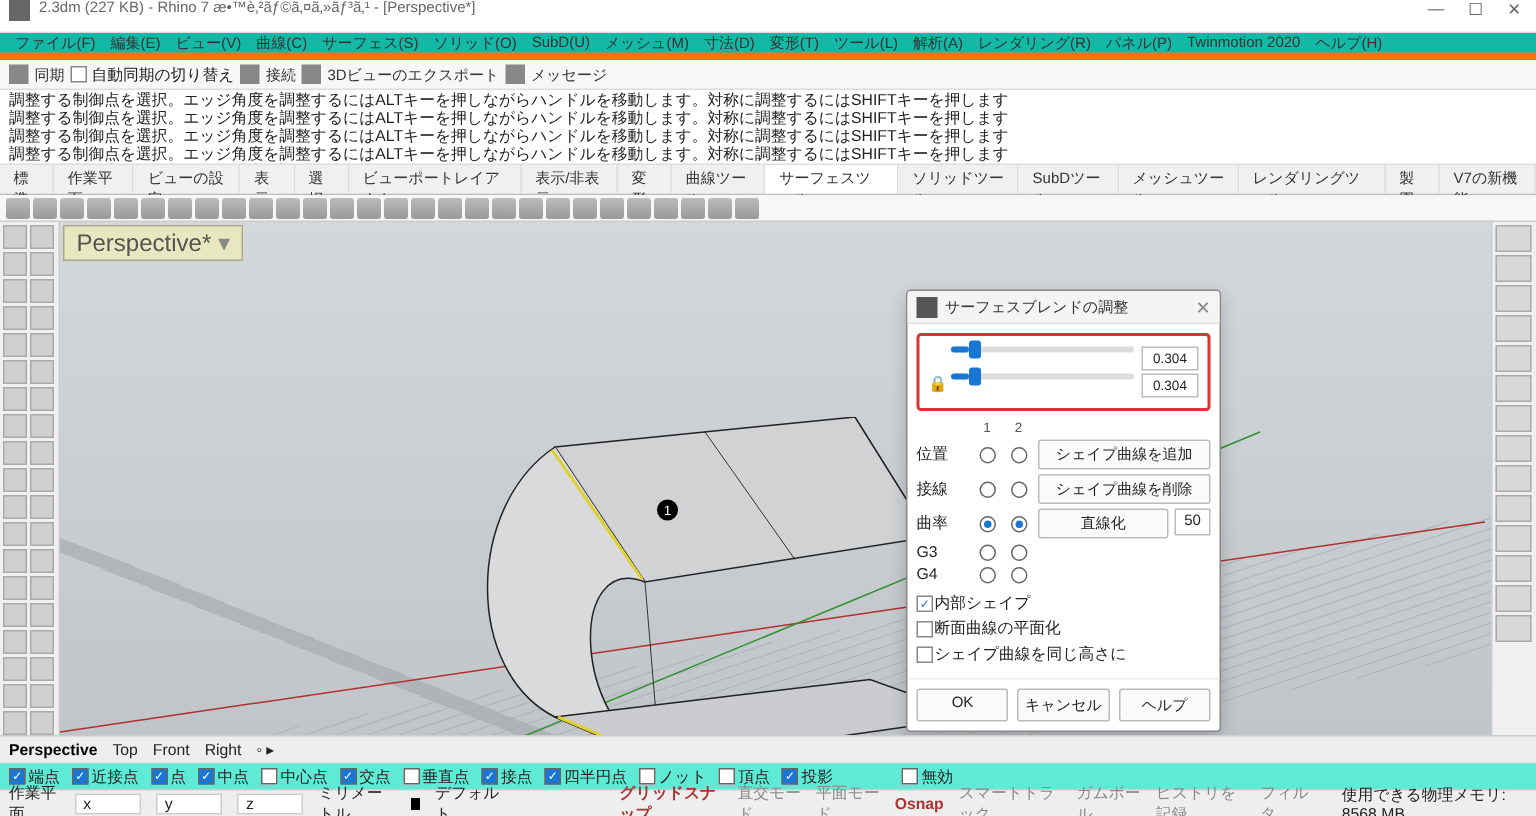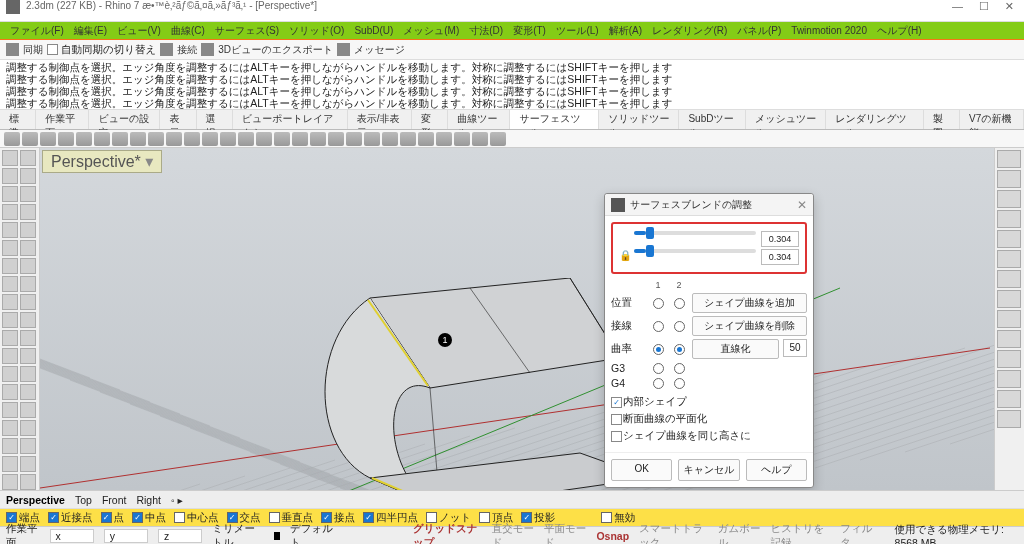--- a/index.html
+++ b/index.html
@@ -2,21 +2,21 @@
 <html><head>
 <meta charset="utf-8">
 <style>
 *{box-sizing:border-box;margin:0;padding:0;font-family:"Meiryo UI","Segoe UI",sans-serif;font-size:10.5px;color:#222}
 body{width:1024px;height:544px;background:#efefef;display:flex;flex-direction:column;overflow:hidden}
 .titlebar{height:22px;background:#fff;display:flex;padding:0 6px;border-bottom:1px solid #ddd}
 .titlebar .icon{width:14px;height:14px;background:#666;margin-right:6px}
 .titlebar .title{flex:1;color:#666;font-size:10px}
 .winctl{display:flex;gap:16px;margin-right:4px}
 .winctl span{color:#666;font-size:11px}
-.menubar{height:18px;background:#84cc16;display:flex;align-items:center;padding:0 6px;gap:2px;border-bottom:1px solid #f97316}
+.menubar{height:18px;background:#14b8a6;display:flex;align-items:center;padding:0 6px;gap:2px;border-bottom:5px solid #f97316}
 .menubar span{padding:0 4px;font-size:10px;color:#333}
 .toolbar1{height:20px;background:#f7f7f7;display:flex;align-items:center;padding:0 6px;gap:4px;border-bottom:1px solid #ddd}
 .toolbar1 .t{display:flex;align-items:center;gap:3px;font-size:10px;color:#333}
 .toolbar1 .chk{width:11px;height:11px;border:1px solid #888;background:#fff}
 .ticon{width:13px;height:13px;background:#888}
 .cmdhist{height:50px;background:#fff;padding:1px 6px;font-size:10px;color:#444;overflow:hidden;line-height:12px;border-bottom:1px solid #ddd}
 .cmdhist .bold{font-weight:bold;color:#000}
 .tabbar{height:20px;background:#f0f0f0;display:flex;border-bottom:1px solid #bbb}
 .tabbar span{padding:2px 9px;font-size:10px;color:#333;border-right:1px solid #ddd;background:#f0f0f0}
 .tabbar span.active{background:#fff}
@@ -55,21 +55,21 @@
 .radio.on:after{content:"";width:5px;height:5px;background:#1976d2;border-radius:50%}
 .btn{border:1px solid #bbb;background:#fafafa;padding:2px 6px;font-size:10px;border-radius:2px;text-align:center}
 .nbox{width:24px;height:18px;border:1px solid #bbb;text-align:center;font-size:10px;line-height:16px}
 .chkrow{display:flex;align-items:center;gap:1px;font-size:10px;margin:3px 0}
 .cb{width:11px;height:11px;border:1px solid #888;background:#fff;display:flex;align-items:center;justify-content:center;font-size:8px;color:#1976d2}
 .cb.on:after{content:"✓"}
 .dlgbtns{display:flex;gap:6px;padding:6px;border-top:1px solid #eee}
 .dlgbtns .btn{flex:1;padding:3px 0}
 .vptabs{height:18px;background:#eee;display:flex;align-items:center;padding:0 6px;gap:10px;border-top:1px solid #ccc;font-size:10px;color:#555}
 .vptabs span:first-child{font-weight:bold;color:#000}
-.snapbar{height:18px;background:#fde047;display:flex;padding:0 6px;gap:8px;border-top:1px solid #ddd;font-size:10px}
+.snapbar{height:18px;background:#5eead4;display:flex;padding:0 6px;gap:8px;border-top:1px solid #ddd;font-size:10px}
 .snap{display:flex;align-items:center;gap:2px}
 .cbx{width:11px;height:11px;border:1px solid #666;background:#fff;color:#fff;font-size:8px;display:flex;align-items:center;justify-content:center}
 .cbx.on{background:#1976d2}
 .cbx.on:after{content:"✓"}
 .statusbar{height:18px;background:#eee;display:flex;align-items:center;padding:0 6px;gap:10px;border-top:1px solid #ccc;font-size:10px}
 .statusbar .box{background:#fff;border:1px solid #ccc;padding:0 5px;height:14px;line-height:12px}
 .statusbar .om{color:#a33;font-weight:bold}
 .disabled{color:#bbb}
 </style>
 </head>

